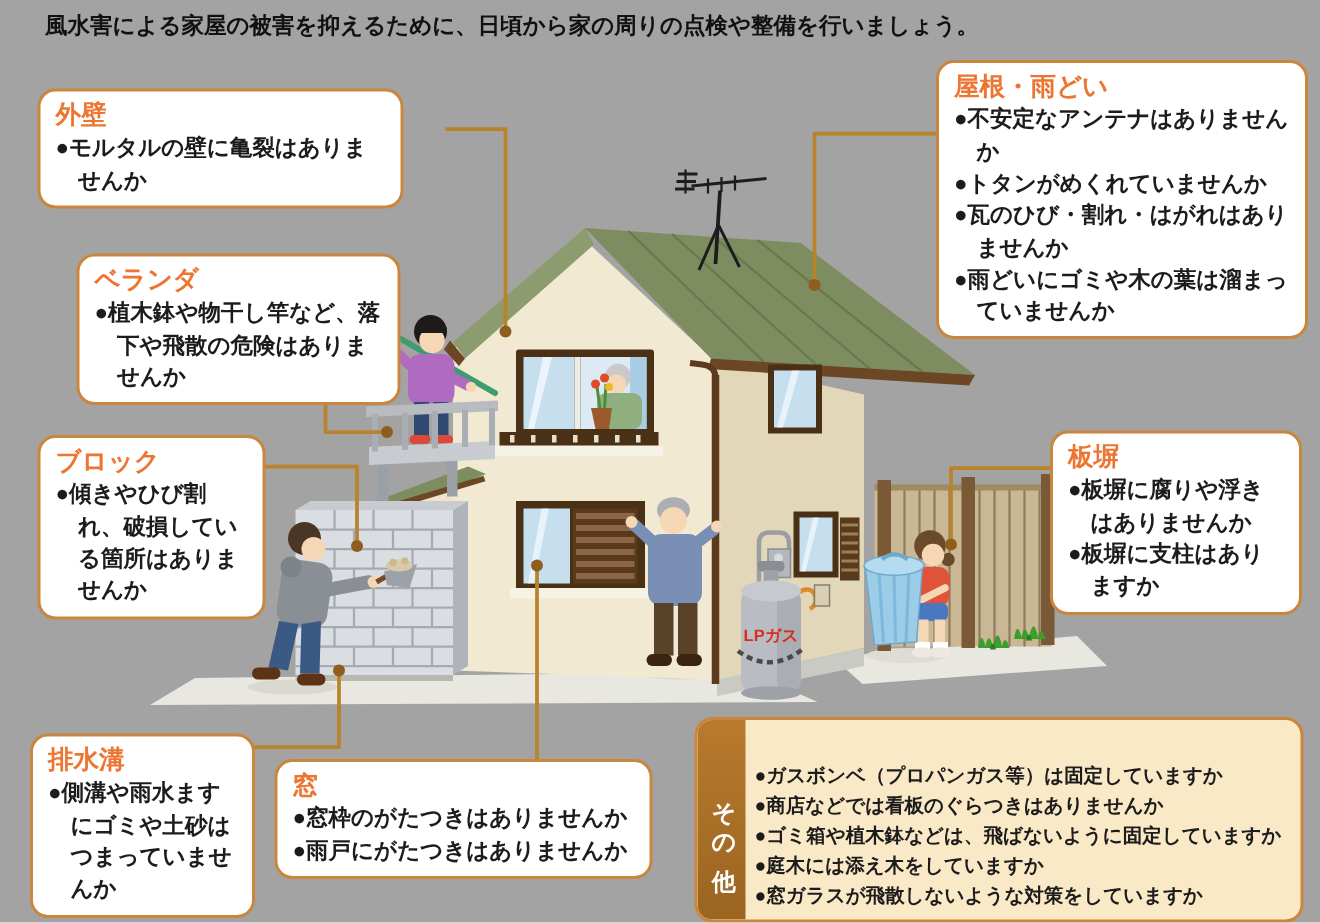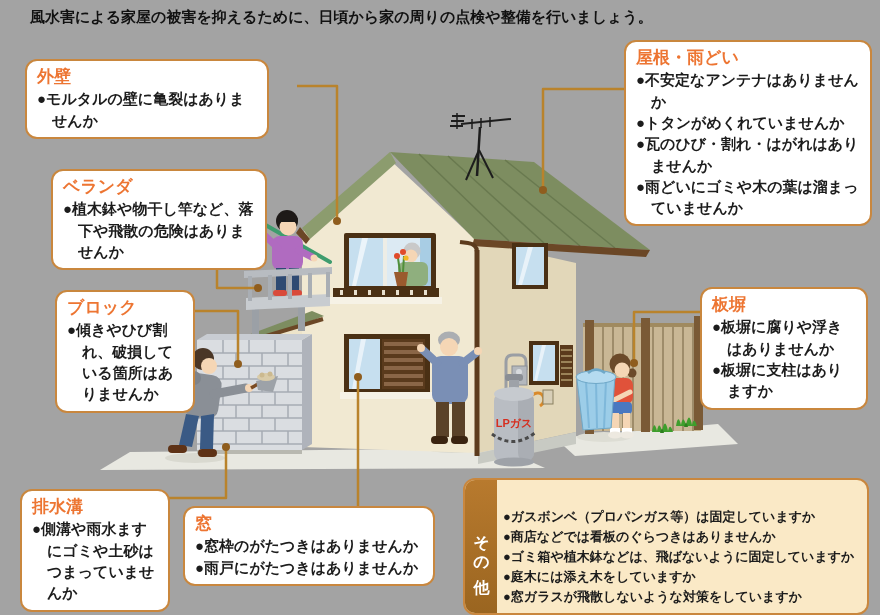--- a/index.html
+++ b/index.html
@@ -373,21 +373,21 @@
     <div class="item">●トタンがめくれていませんか</div>
     <div class="item">●瓦のひび・割れ・はがれはありませんか</div>
     <div class="item">●雨どいにゴミや木の葉は溜まっていませんか</div>
   </div>
 
   <div class="callout" style="left:25px;top:169px;width:216px;margin-left:26px;">
     <div class="title">ベランダ</div>
     <div class="item">●植木鉢や物干し竿など、落下や飛散の危険はありませんか</div>
   </div>
 
-  <div class="callout" style="left:25px;top:290px;width:140px;margin-left:30px;">
+  <div class="callout" style="left:25px;top:290px;width:152px;">
     <div class="title">ブロック</div>
     <div class="item">●傾きやひび割れ、破損している箇所はありませんか</div>
   </div>
 
   <div class="callout" style="left:700px;top:287px;width:168px;">
     <div class="title">板塀</div>
     <div class="item">●板塀に腐りや浮きはありませんか</div>
     <div class="item">●板塀に支柱はありますか</div>
   </div>
 

